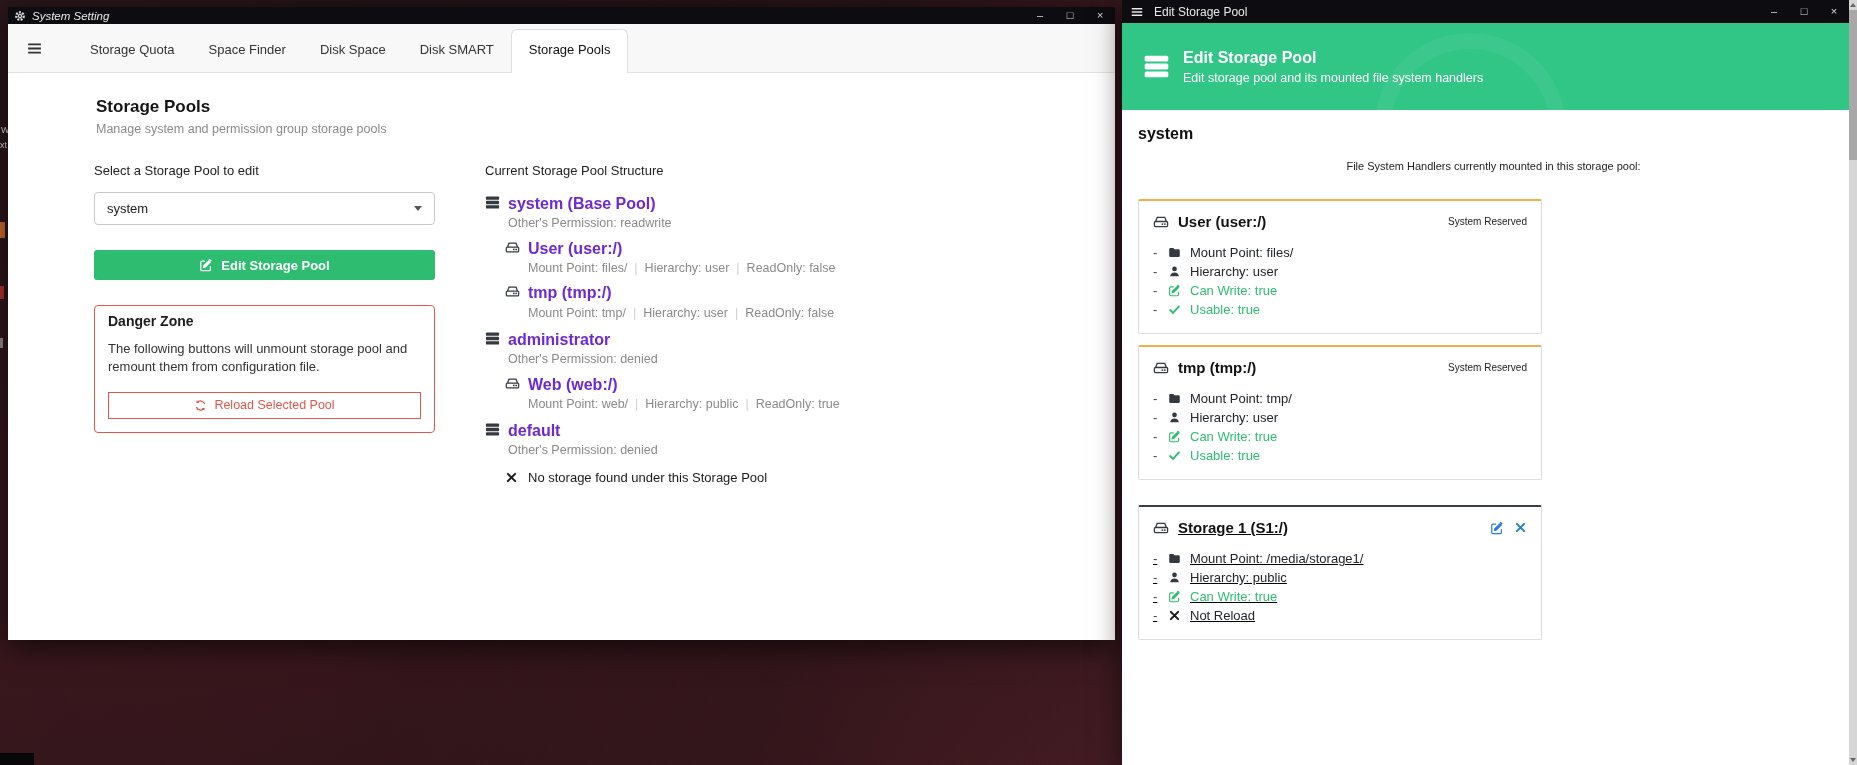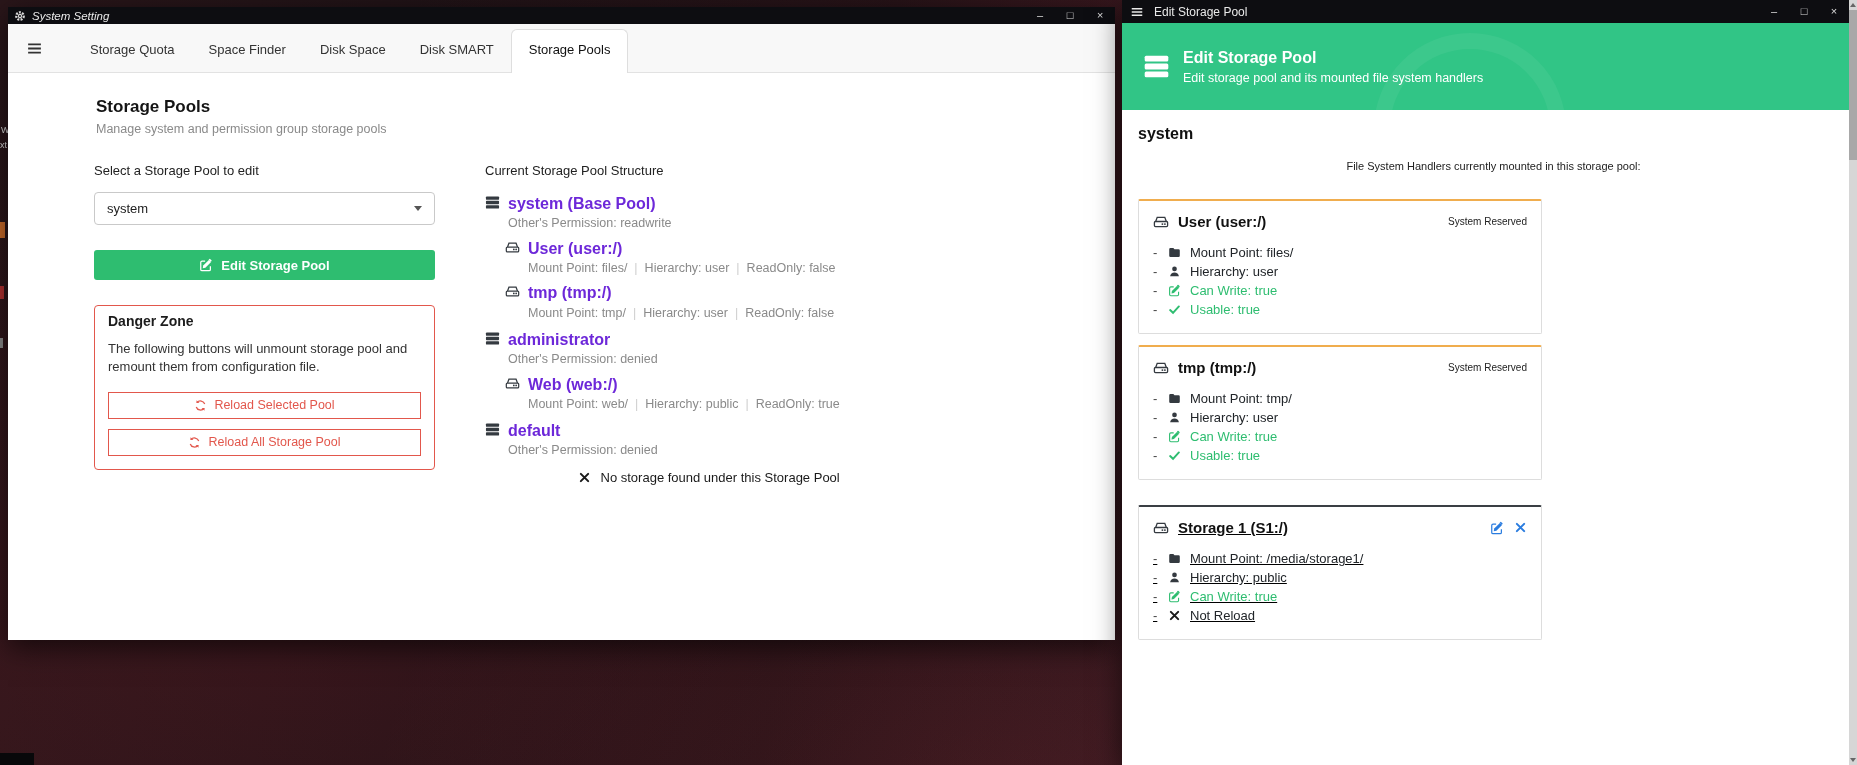--- a/index.html
+++ b/index.html
@@ -75,21 +75,21 @@
   .structure-title { font-size:13px; color:#222; margin-bottom:16px; }
   .tree-pool { margin-bottom:10px; }
   .tree-row { display:flex; gap:8px; }
   .tree-row .ic { margin-top:1px; }
   .tree-name { font-size:16px; font-weight:700; color:#6d28d9; line-height:1.2; }
   .tree-sub { font-size:12.5px; color:#8a8a8a; margin-top:3px; }
   .sep { color:#cfcfcf; margin:0 7px; }
   .tree-children { margin-left:20px; margin-top:9px; }
   .storage-row { margin-bottom:8px; }
   .empty-row { display:flex; gap:10px; margin-left:20px; margin-top:13px;
-               font-size:13px; color:#1a1a1a; align-items:center;justify-content:flex-end; }
+               font-size:13px; color:#1a1a1a; align-items:center; }
 
   
   #edit-win { left:1122px; top:0; width:727px; height:765px; }
   #edit-win .titlebar { height:23px; padding-left:8px; gap:10px; font-size:12px; }
   #edit-win .titlebar .ic { width:14px; height:14px; color:#e9e9e9; }
 
   .banner { height:87px; background:var(--banner-green); color:#fff; display:flex;
             align-items:center; padding-left:21px; position:relative; overflow:hidden; }
   .banner::after { content:""; position:absolute; left:252px; top:10px; width:160px; height:160px;
                    border-radius:50%; border:16px solid rgba(255,255,255,.055); }
@@ -235,26 +235,20 @@
         </button>
 
         <div class="danger-card">
           <div class="danger-title">Danger Zone</div>
           <div class="danger-desc">The following buttons will unmount storage pool and remount them from configuration file.</div>
           <button class="btn-outline-red">
             <svg class="ic ic13">
                 <use href="#i-refresh"></use>
               </svg>
             <span>Reload Selected Pool</span>
-          </button>
-          <button class="btn-outline-red">
-            <svg class="ic ic13">
-                <use href="#i-refresh"></use>
-              </svg>
-            <span>Reload All Storage Pool</span>
           </button>
         </div>
       </div>
 
       <div class="right-col">
         <div class="structure-title">Current Storage Pool Structure</div>
 
         <div class="tree-pool">
           <div class="tree-row">
             <svg class="ic ic15 dark">

